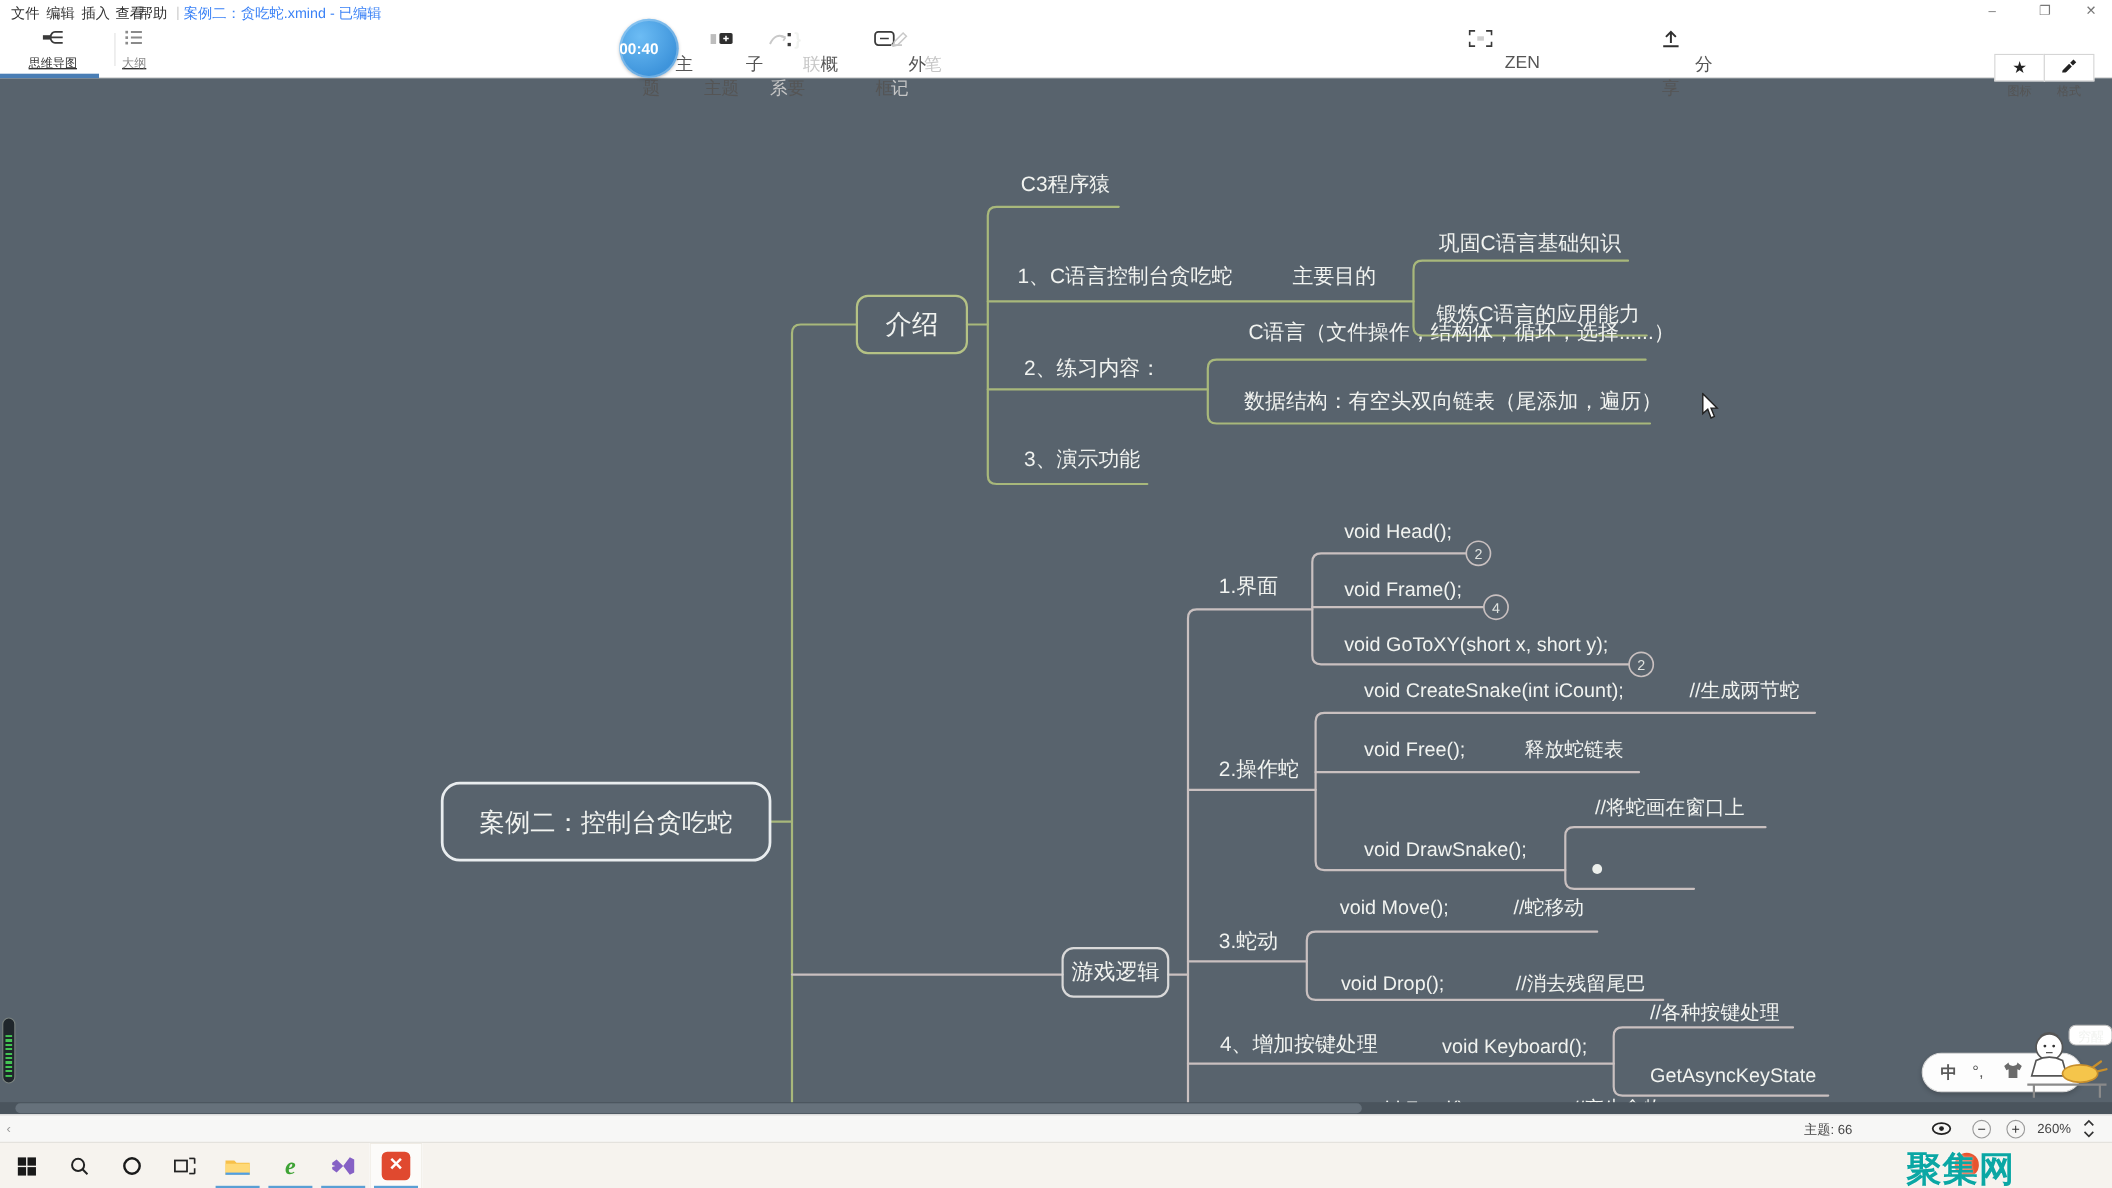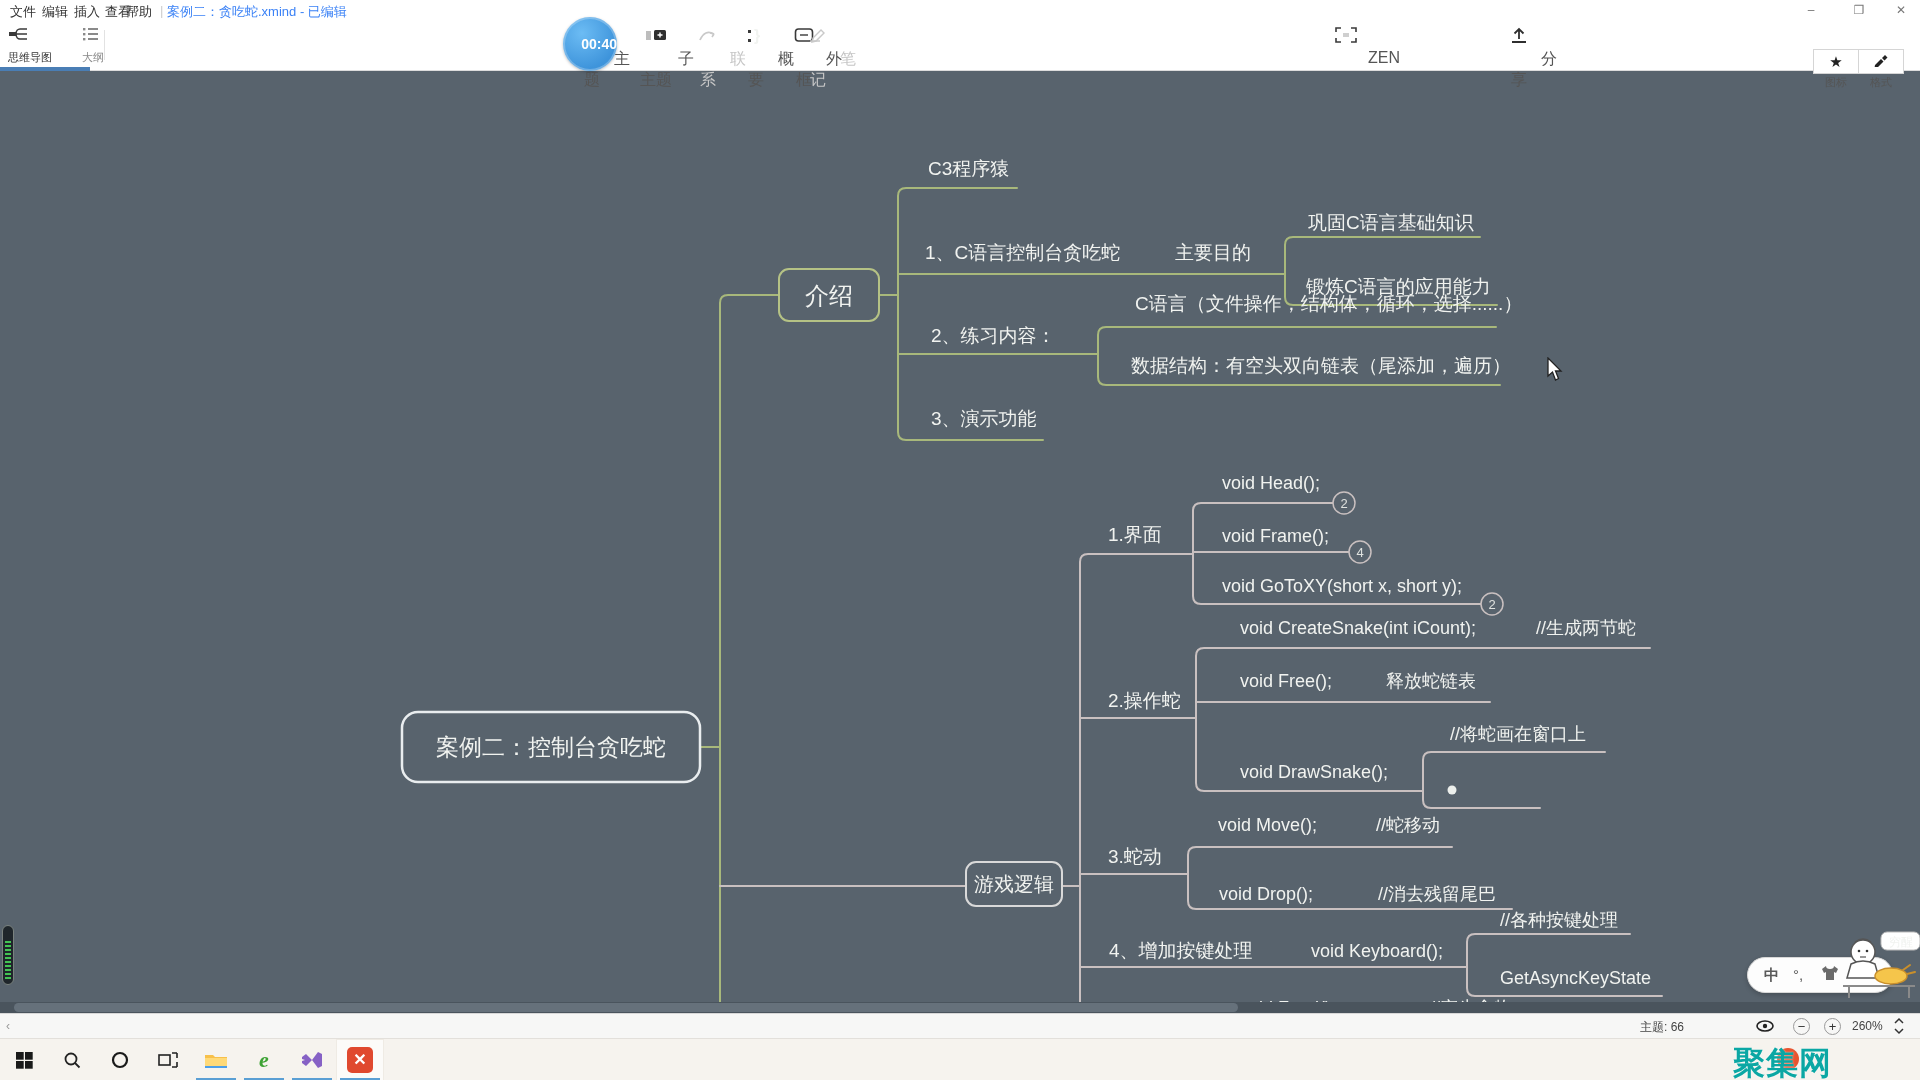--- a/index.html
+++ b/index.html
@@ -10,39 +10,39 @@
   #titlebar { position:absolute; left:0; top:0; width:1920px; height:22px; background:#fff; z-index:30; }
   .menu-item { position:absolute; top:3px; font-size:13px; color:#333; cursor:default; }
   #doc-title { position:absolute; left:167px; top:3px; font-size:13px; color:#3b82f6; }
   .menu-sep { position:absolute; left:160px; top:3px; color:#ccc; font-size:13px; }
   .winctl { position:absolute; top:2px; width:16px; height:16px; color:#777; font-size:12px;
             text-align:center; line-height:16px; }
 
   
   #toolbar { position:absolute; left:0; top:22px; width:1920px; height:49px; background:#fff;
              border-bottom:1px solid #DCDCDC; z-index:29; }
-  .tab { position:absolute; top:0; width:80px; height:46px; text-align:left; }
+  .tab { position:absolute; top:0; width:80px; height:46px; text-align:center;text-decoration:underline; }
   .tab .ticon { display:block; margin:4px auto 1px; }
   .tab .tlabel { font-size:11px; color:#333; }
   .tab.inactive .tlabel { color:#8a8a8a; }
   #tab-underline { position:absolute; left:0; top:45px; width:90px; height:4px; background:#4A7EB5; }
   .tab-sep { position:absolute; left:104px; top:8px; width:1px; height:30px; background:#E2E2E2; }
   .tb-btn { position:absolute; top:2px; width:52px; height:46px; text-align:center; }
   .tb-btn .bicon { display:block; height:22px; margin:3px auto 0; }
   .tb-btn .blabel { font-size:16px; color:#555;margin-left:48px; }
   .tb-btn.disabled .blabel { color:#C6C6C6; }
   .rt-box { position:absolute; top:27px; width:46px; height:25px; border:1px solid #D5D5D5;
             text-align:center; line-height:23px; background:#fff; }
   .rt-label { position:absolute; top:53px; width:46px; text-align:center; font-size:11px; color:#555; }
 
   
   #timer { position:absolute; left:563px; top:17px; width:54px; height:54px; border-radius:50%;
            background:radial-gradient(circle at 35% 30%, #6CBCF4, #3E94DB 70%);
            box-shadow:0 1px 3px rgba(0,0,0,.25), inset 0 0 0 2px rgba(255,255,255,.25);
-           color:#fff; font-size:14px; font-weight:bold; text-align:right; line-height:54px; z-index:40; }
+           color:#fff; font-size:14px; font-weight:bold; text-align:left; line-height:54px; z-index:40; }
 
   
   #canvas { position:absolute; left:0; top:71px; width:1920px; height:942px;
             background:#58636D; overflow:hidden; z-index:1; }
   svg text { fill:#F1F3F0; font-family:"Liberation Sans", sans-serif; }
   .mline { fill:none; stroke-width:2; stroke-linecap:round; }
   .olive { stroke:#A8B87B; }
   .gray  { stroke:#C9C0C0; }
   .badge-c { fill:#58636D; stroke:#C9C0C0; stroke-width:1.5; }
   .badge-t { font-size:13px; fill:#DFE2DF; text-anchor:middle; }
@@ -144,21 +144,21 @@
     <span class="blabel">子主题</span>
   </div>
   <div class="tb-btn disabled" style="left:682px">
     <span class="bicon">
       <svg width="20" height="16">
           <path d="M2,13 Q7,2 16,7" stroke="#C9C9C9" stroke-width="1.8" fill="none"></path>
         <path d="M16,7l-4,-1 M16,7l-2,3" stroke="#C9C9C9" stroke-width="1.6" fill="none"></path>
         </svg></span>
     <span class="blabel">联系</span>
   </div>
-  <div class="tb-btn" style="left:730px">
+  <div class="tb-btn" style="left:698px">
     <span class="bicon">
       <svg width="18" height="18">
           <text x="7" y="14" font-size="16" fill="#3a3a3a" font-weight="bold">}</text>
         <rect x="1" y="3" width="3" height="3" fill="#3a3a3a"></rect>
           <rect x="1" y="12" width="3" height="3" fill="#3a3a3a"></rect>
         </svg></span>
     <span class="blabel">概要</span>
   </div>
   <div class="tb-btn" style="left:778px">
     <span class="bicon">

